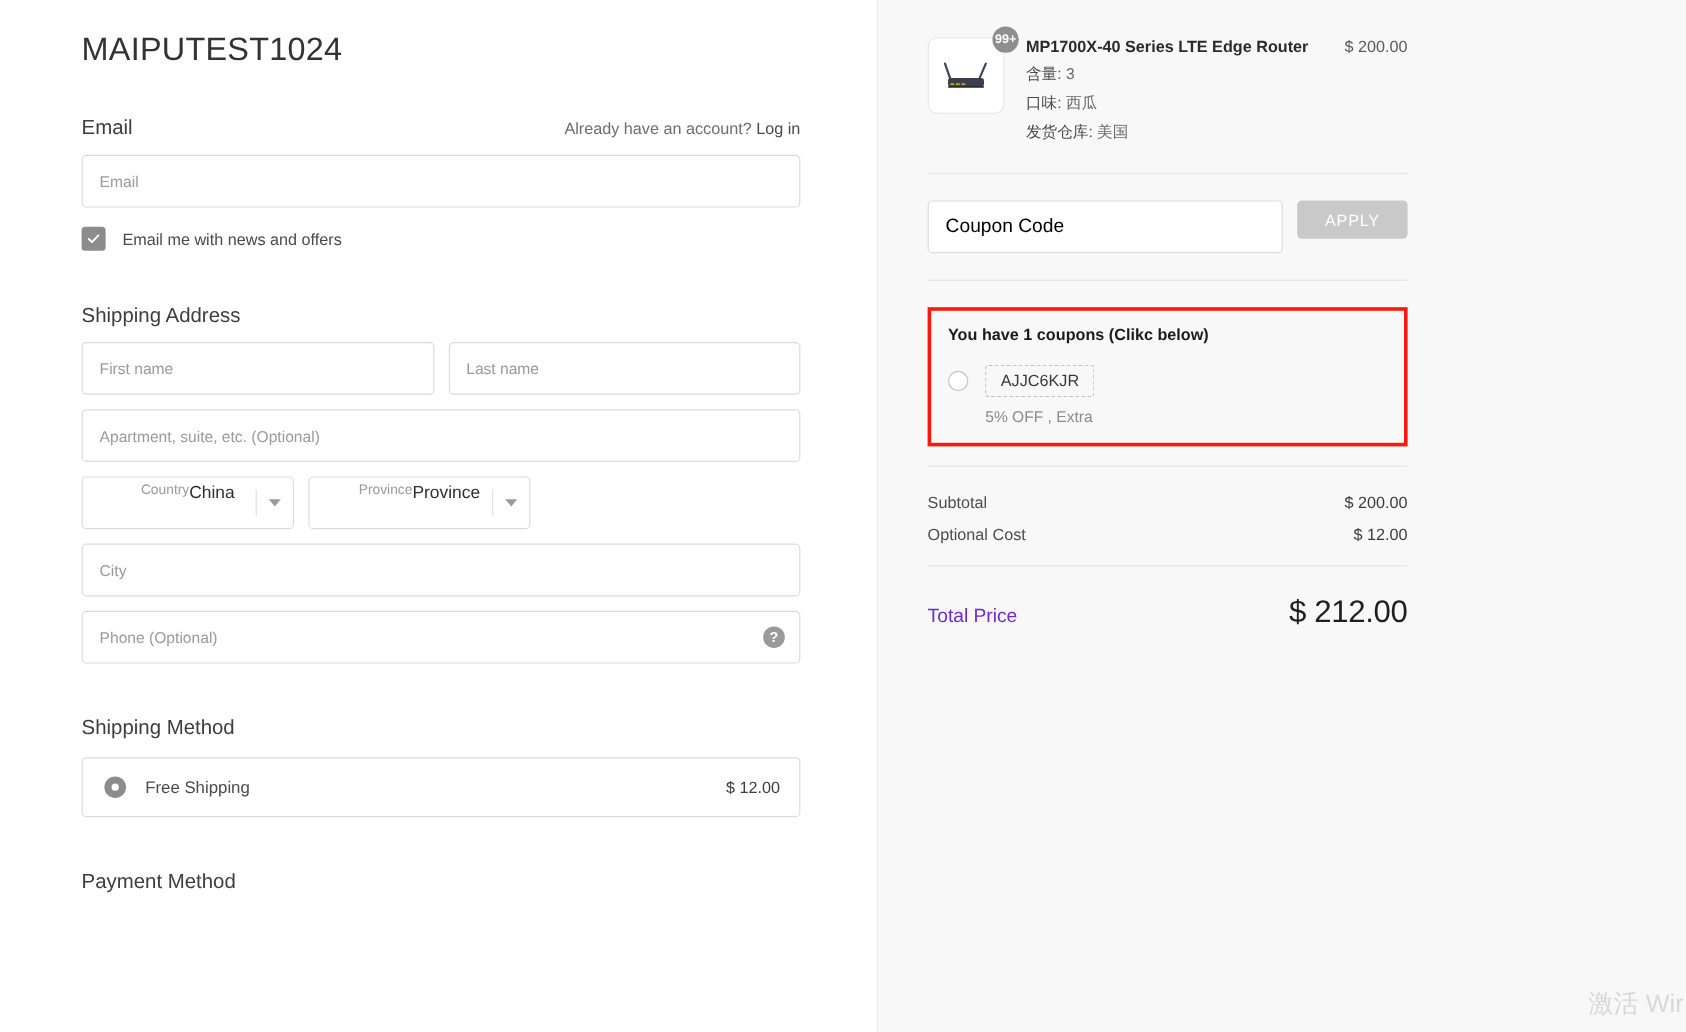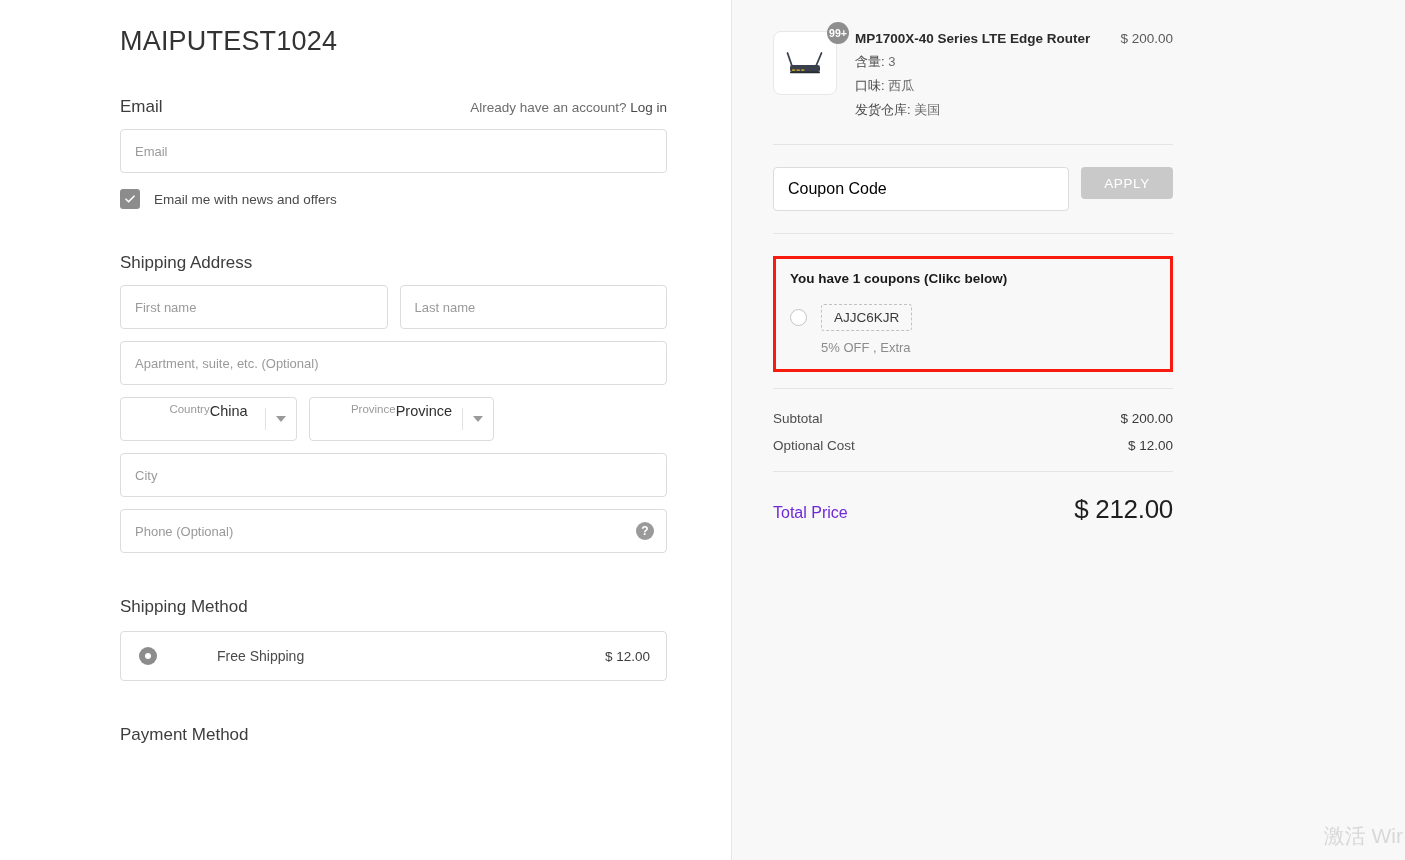--- a/index.html
+++ b/index.html
@@ -11,21 +11,21 @@
   }
   .page { position: relative; width: 1405px; height: 860px; display: flex; }
 
   
   .left-col {
     width: 732px; height: 860px;
     background: #ffffff;
     border-right: 1px solid #e6e6e6;
     position: relative;
   }
-  .left-inner { padding: 18px 64px 0 120px; }
+  .left-inner { padding: 18px 64px 0 68px; }
 
   .shop-title {
     font-size: 27px; font-weight: 400; color: #333333;
     letter-spacing: .2px; margin-top: 8px; margin-bottom: 40px;
   }
 
   .sec-head-row { display: flex; align-items: baseline; justify-content: space-between; }
   .sec-title { font-size: 17px; color: #3d3d3d; font-weight: 400; }
   .acct-note { font-size: 13.5px; color: #6d6d6d; }
   .acct-note .login-link { color: #4a4a4a; }
@@ -89,21 +89,21 @@
     margin-top: 14px; height: 50px; border: 1px solid #dcdcdc; border-radius: 4px;
     background: #fff; display: flex; align-items: center; padding: 0 16px 0 18px;
     justify-content: space-between;
   }
   .ship-left { display: flex; align-items: center; gap: 16px; }
   .radio-on {
     width: 18px; height: 18px; border-radius: 50%; background: #8c8c8c;
     display: flex; align-items: center; justify-content: center;
   }
   .radio-on i { width: 6px; height: 6px; border-radius: 50%; background: #fff; display: block; }
-  .ship-name { font-size: 14px; color: #4a4a4a; margin-left: 44px; }
+  .ship-name { font-size: 14px; color: #4a4a4a; }
   .ship-price { font-size: 13.5px; color: #3d3d3d; }
 
   
   .right-col {
     flex: 1; height: 860px; background: #f8f8f8; position: relative;
   }
   .right-inner { padding: 22px 232px 0 41px; }
 
   .prod-row { display: flex; gap: 18px; }
   .thumb-wrap { position: relative; width: 64px; flex: 0 0 64px; padding-top: 9px; }

